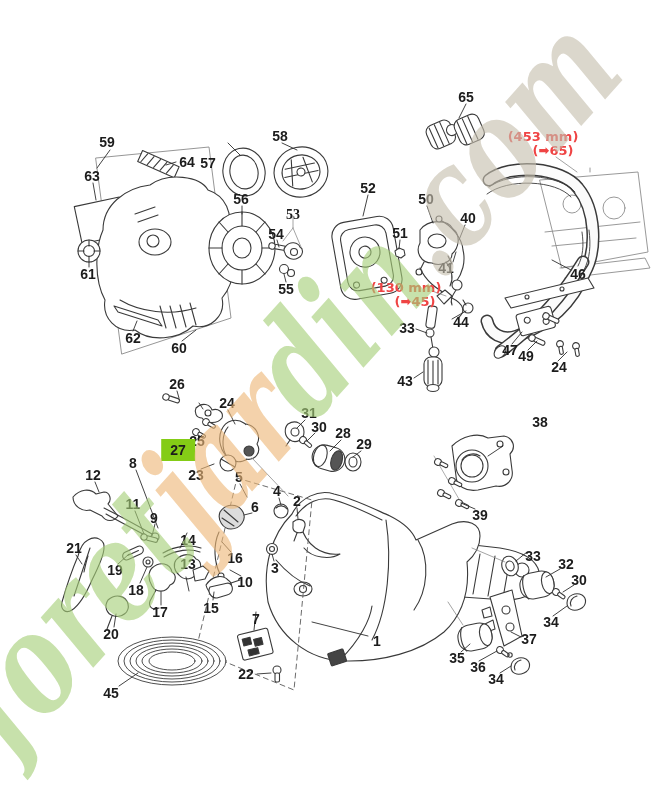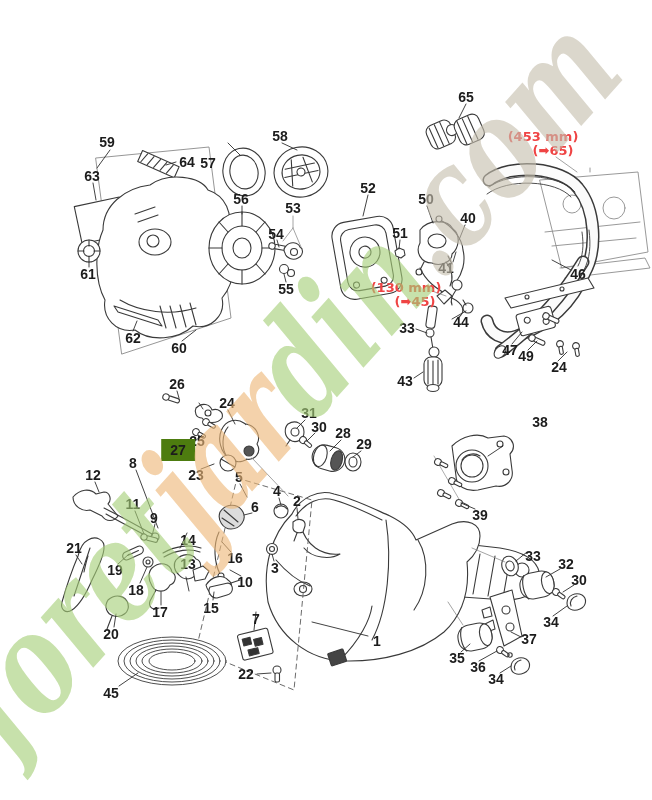--- a/index.html
+++ b/index.html
@@ -2,21 +2,21 @@
 <html><head>
 <meta charset="utf-8">
 <style>
   html,body{margin:0;padding:0;background:#ffffff;}
   .stage{position:relative;width:652px;height:800px;background:#fff;overflow:hidden;
          font-family:"Liberation Sans",sans-serif;}
   .stage svg{position:absolute;left:0;top:0;}
   #labels,#annos{position:absolute;left:0;top:0;width:652px;height:800px;pointer-events:none;}
   .plabel{position:absolute;transform:translate(-50%,-50%);font:bold 14px "Liberation Sans",sans-serif;
           color:#1c1c1c;white-space:nowrap;pointer-events:auto;cursor:pointer;line-height:1;}
-  .plabel.hl{background:#4d7c0f;padding:4px 9px;}
+  .plabel.hl{background:#84cc16;padding:4px 9px;}
   .anno{position:absolute;transform:translate(-50%,-50%);font:bold 13px "DejaVu Sans","Liberation Sans",sans-serif;
         color:#ef4444;white-space:nowrap;line-height:1;}
   .wm{pointer-events:none;}
   .art path,.art rect,.art circle,.art ellipse,.art polygon,.art line,.art polyline{vector-effect:non-scaling-stroke;}
 </style>
 </head>
 <body>
 
 <div class="stage">
 
@@ -539,21 +539,21 @@
       <div class="plabel" style="left: 405px; top: 381px;">43</div>
       <div class="plabel" style="left: 461px; top: 322px;">44</div>
       <div class="plabel" style="left: 111px; top: 693px;">45</div>
       <div class="plabel" style="left: 578px; top: 274px;">46</div>
       <div class="plabel" style="left: 510px; top: 350px;">47</div>
       <div class="plabel" style="left: 559px; top: 367px;">24</div>
       <div class="plabel" style="left: 526px; top: 356px;">49</div>
       <div class="plabel" style="left: 426px; top: 199px;">50</div>
       <div class="plabel" style="left: 400px; top: 233px;">51</div>
       <div class="plabel" style="left: 368px; top: 188px;">52</div>
-      <div class="plabel" style="left: 293px; top: 208px;">53</div>
+      <div class="plabel" style="left: 293px; top: 215px; font-family: Liberation Serif, serif;">53</div>
       <div class="plabel" style="left: 276px; top: 234px;">54</div>
       <div class="plabel" style="left: 286px; top: 289px;">55</div>
       <div class="plabel" style="left: 241px; top: 199px;">56</div>
       <div class="plabel" style="left: 208px; top: 136px; margin-top: 27px;">57</div>
       <div class="plabel" style="left: 280px; top: 136px;">58</div>
       <div class="plabel" style="left: 107px; top: 142px;">59</div>
       <div class="plabel" style="left: 179px; top: 348px;">60</div>
       <div class="plabel" style="left: 88px; top: 274px;">61</div>
       <div class="plabel" style="left: 133px; top: 338px;">62</div>
       <div class="plabel" style="left: 92px; top: 176px;">63</div>

